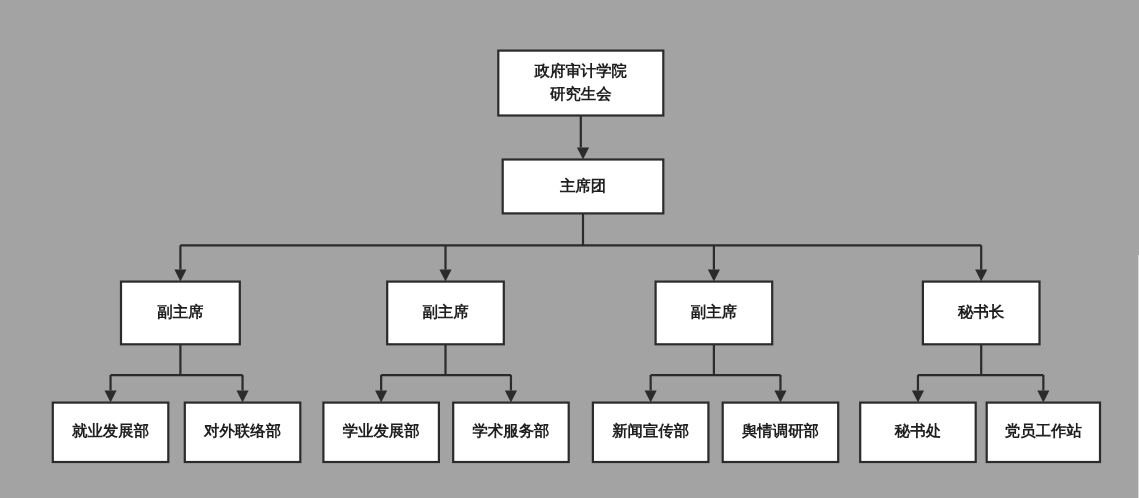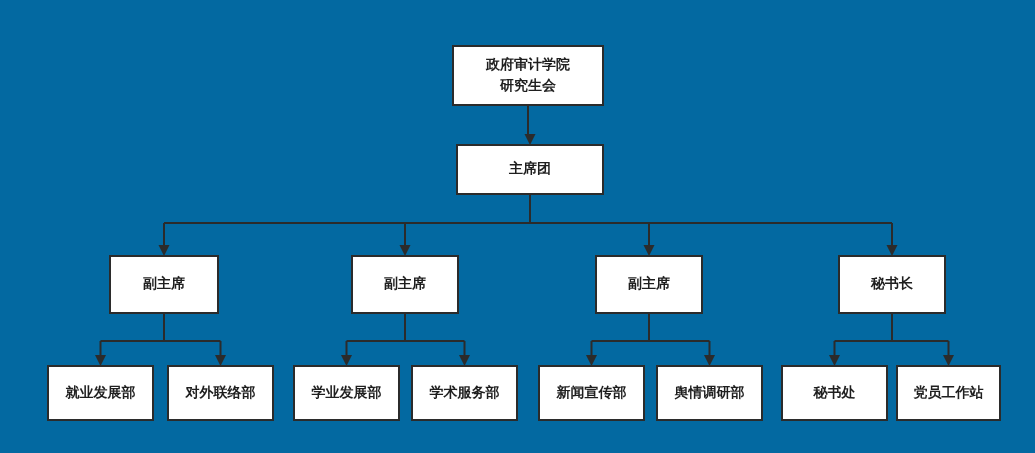--- a/index.html
+++ b/index.html
@@ -11,21 +11,21 @@
   body {
     width: 1035px;
     height: 453px;
     font-family: "Liberation Sans", "DejaVu Sans", sans-serif;
     overflow: hidden;
   }
   #org-chart-root {
     position: relative;
     width: 1035px;
     height: 453px;
-    background: #0369a1;
+    background: #a3a3a3;
   }
   svg.chart-canvas {
     position: absolute;
     top: 0;
     left: 0;
     width: 1035px;
     height: 453px;
     display: block;
   }
   .node-box {

